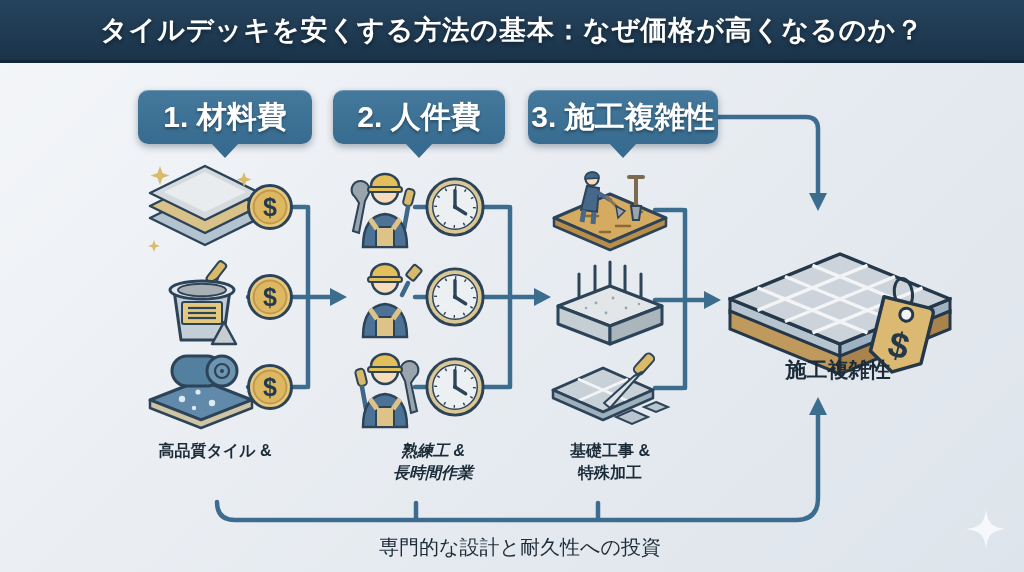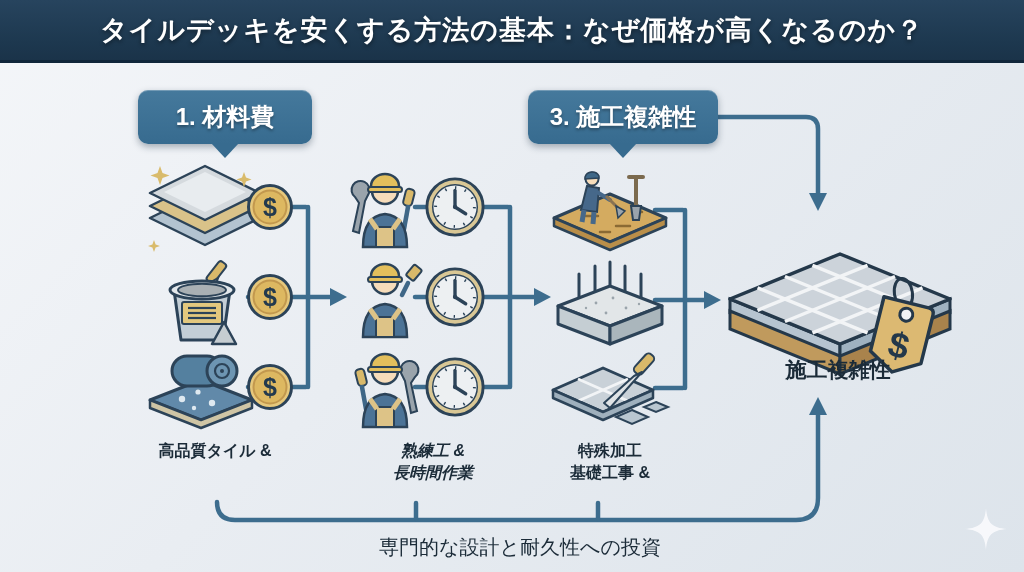--- a/index.html
+++ b/index.html
@@ -16,21 +16,21 @@
   }
   .banner-title{
     color:#ffffff;font-size:27px;font-weight:bold;letter-spacing:1px;
     text-shadow:0 2px 4px rgba(0,0,0,.45);
   }
   .bubble{
     position:absolute;height:54px;border-radius:10px;
     background:linear-gradient(180deg,#45799c 0%,#376b8f 100%);
     box-shadow:0 3px 7px rgba(20,40,60,.35), inset 0 1px 0 rgba(255,255,255,.25);
     display:flex;align-items:center;justify-content:center;
-    color:#fff;font-size:24px;font-weight:bold;text-shadow:0 2px 3px rgba(0,0,0,.35);
+    color:#fff;font-size:30px;font-weight:bold;text-shadow:0 2px 3px rgba(0,0,0,.35);
   }
   .pointer{
     position:absolute;bottom:-14px;left:50%;margin-left:-14px;width:0;height:0;
     border-left:14px solid transparent;border-right:14px solid transparent;
     border-top:15px solid #376b8f;
   }
   .icon{position:absolute;}
   .caption{
     position:absolute;width:200px;text-align:center;top:440px;
     color:#1b2b38;font-size:16px;font-weight:bold;line-height:1.35;
@@ -86,20 +86,24 @@
       <polygon points="330,288 347,297 330,306"></polygon>
       <polygon points="534,288 551,297 534,306"></polygon>
       <polygon points="704,291 721,300 704,309"></polygon>
       <polygon points="809,193 827,193 818,211"></polygon>
       <polygon points="809,415 827,415 818,397"></polygon>
     </g>
   </svg>
 
   <div class="bubble" style="left:138px;top:90px;width:174px;">
     <span>1. 材料費</span>
+    <div class="pointer"></div>
+  </div>
+  <div class="bubble" style="left:333px;top:90px;width:172px;">
+    <span>2. 人件費</span>
     <div class="pointer"></div>
   </div>
   <div class="bubble" style="left:528px;top:90px;width:190px;text-align:right;">
     <span>3. 施工複雑性</span>
     <div class="pointer"></div>
   </div>
 
   <svg class="icon" style="left:140px;top:158px;" width="130" height="105" viewBox="0 0 130 105">
     <g stroke="#2c4358" stroke-width="2.5" stroke-linejoin="round">
       <polygon points="65,33 120,60 65,87 10,60" fill="#b3c3d0"></polygon>
@@ -312,22 +316,22 @@
   <div class="result-label">施工複雑性</div>
 
   <div class="caption" style="left:115px;">
     <div>高品質タイル &amp;</div>
   </div>
   <div class="caption" style="left:333px;font-style:italic;">
     <div>熟練工 &amp;</div>
     <div>長時間作業</div>
   </div>
   <div class="caption" style="left:510px;">
+    <div>基礎工事 &amp;</div>
     <div>特殊加工</div>
-    <div>基礎工事 &amp;</div>
   </div>
 
   <div class="note">専門的な設計と耐久性への投資</div>
 
   <svg class="icon" style="left:962px;top:505px;" width="48" height="48" viewBox="-24 -24 48 48">
     <path d="M0,-21 C1.2,-6 6,-1.2 21,0 C6,1.2 1.2,6 0,21 C-1.2,6 -6,1.2 -21,0 C-6,-1.2 -1.2,-6 0,-21 Z" fill="#fbfcfe" opacity="0.85"></path>
   </svg>
 
 </div>
 

